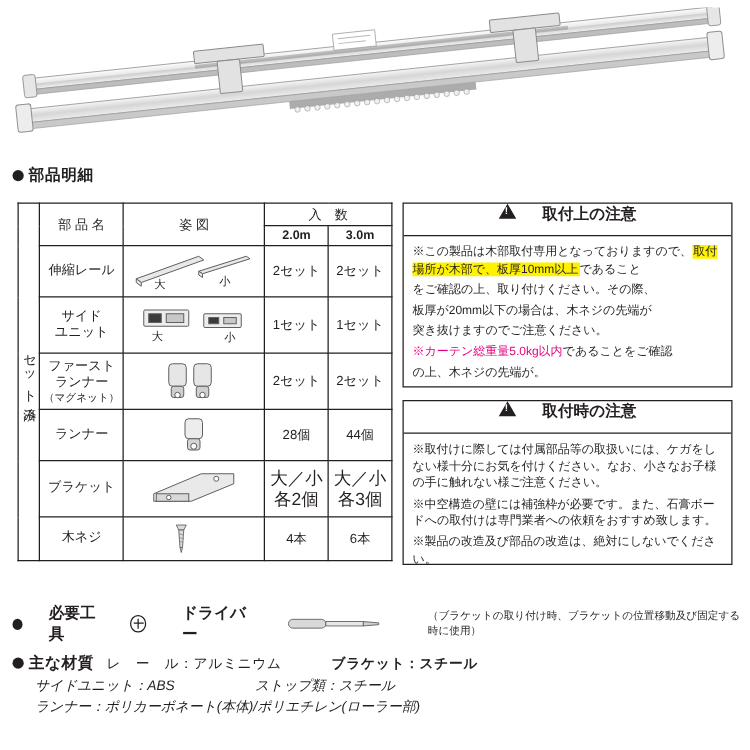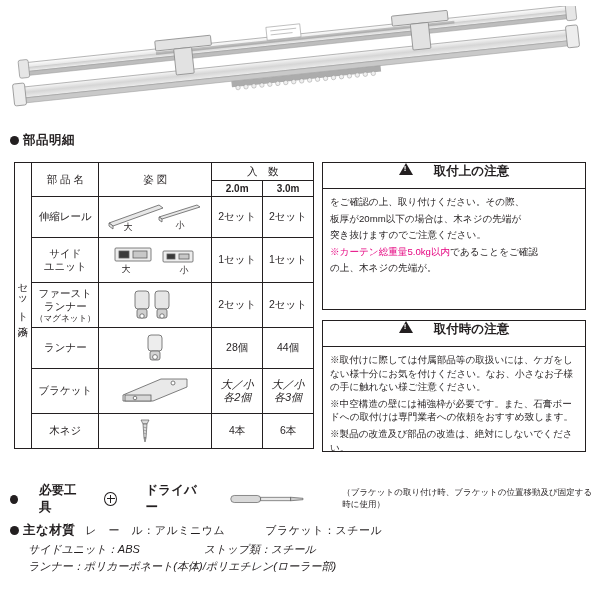--- a/index.html
+++ b/index.html
@@ -58,21 +58,21 @@
     writing-mode:vertical-rl;
     text-orientation:upright;
     letter-spacing:2px;
     white-space:nowrap;
     line-height:1;
     margin:0 auto;
   }
   .pname{font-size:10.5px;line-height:1.25;}
   .pname small{font-size:8.5px;display:block;}
   .cnt{font-size:10.5px;}
-  .cnt small{display:block;font-size:11px;line-height:1.2;font-style:italic;}
+  .cnt small{display:block;font-size:14px;line-height:1.2;}
   .figcell{position:relative;height:100%;}
   .figcell svg{display:block;margin:0 auto;}
   .figlabel{position:absolute;font-size:9px;}
 
   
   .warn{
     position:absolute;border:1.5px solid #231f20;box-sizing:border-box;background:#fff;
   }
   #warn1{left:322px;top:162px;width:264px;height:148px;}
   #warn2{left:322px;top:320px;width:264px;height:132px;}
@@ -355,20 +355,23 @@
     </tbody>
       </table>
   </div>
 
   <div class="warn" id="warn1">
     <div class="warn-title">
       <span class="tri"></span>
       <span>取付上の注意</span>
     </div>
     <div class="warn-body">
+      <p>
+        <span>※この製品は木部取付専用となっておりますので、</span><span class="hl">取付場所が木部で、板厚10mm以上</span><span>であること</span>
+      </p>
       <p>をご確認の上、取り付けください。その際、</p>
       <p>板厚が20mm以下の場合は、木ネジの先端が</p>
       <p>突き抜けますのでご注意ください。</p>
       <p>
         <span class="pink">※カーテン総重量5.0kg以内</span><span>であることをご確認</span>
       </p>
       <p>の上、木ネジの先端が。</p>
     </div>
   </div>
 
@@ -397,21 +400,21 @@
       </g>
     </svg>
     <span class="tools-note">（ブラケットの取り付け時、ブラケットの位置移動及び固定する時に使用）</span>
   </div>
 
   <div id="materials">
     <div class="sect-head">
       <span class="bullet"></span>
       <span>主な材質</span>
       <span class="mat-c1" style="margin-left:6px;font-size:11px;font-weight:normal;">レ　ー　ル：アルミニウム</span>
-      <span class="mat-c2" style="font-size:11px;font-weight:normal;">ブラケット：スチール</span>
+      <span class="mat-c2" style="font-size:11px;font-weight:bold;">ブラケット：スチール</span>
     </div>
     <div class="mat-rows">
       <div class="mat-row">
         <span class="mat-c1">サイドユニット：ABS</span>
         <span class="mat-c2">ストップ類：スチール</span>
       </div>
       <div class="mat-row">
         <span class="mat-wide">ランナー：ポリカーボネート(本体)/ポリエチレン(ローラー部)</span>
       </div>
     </div>

